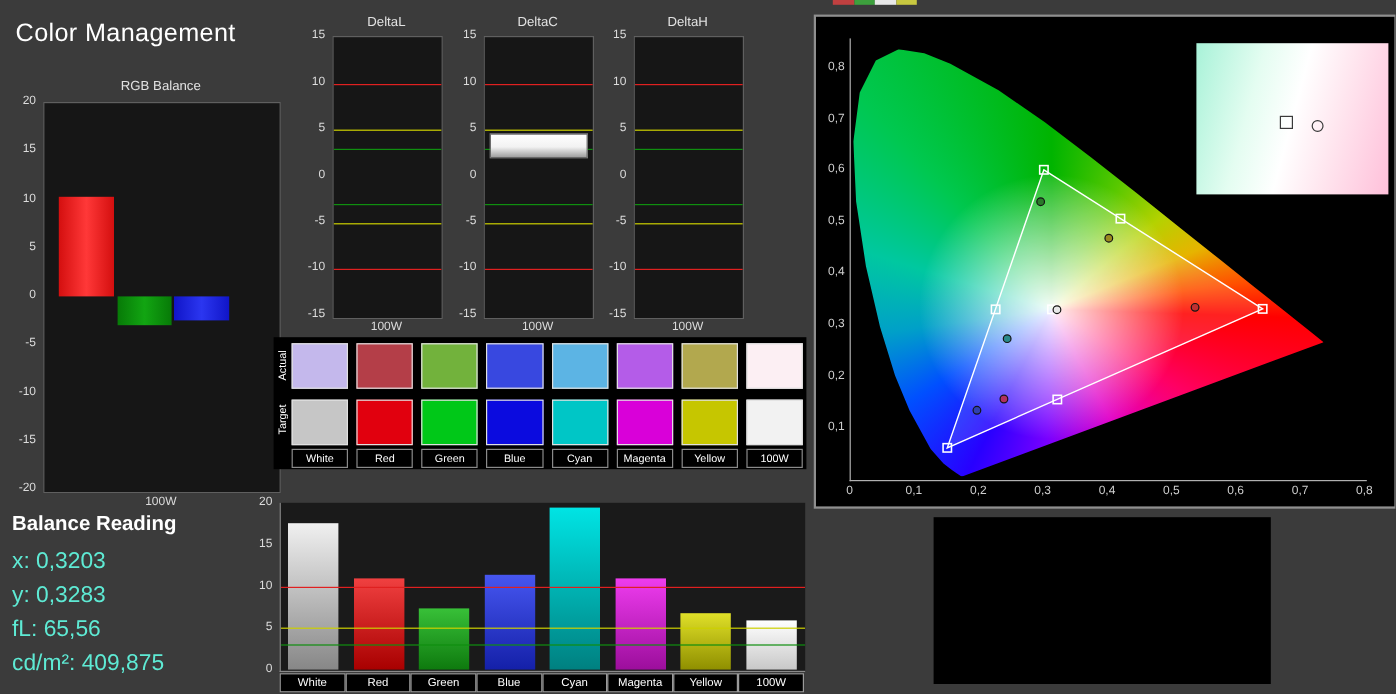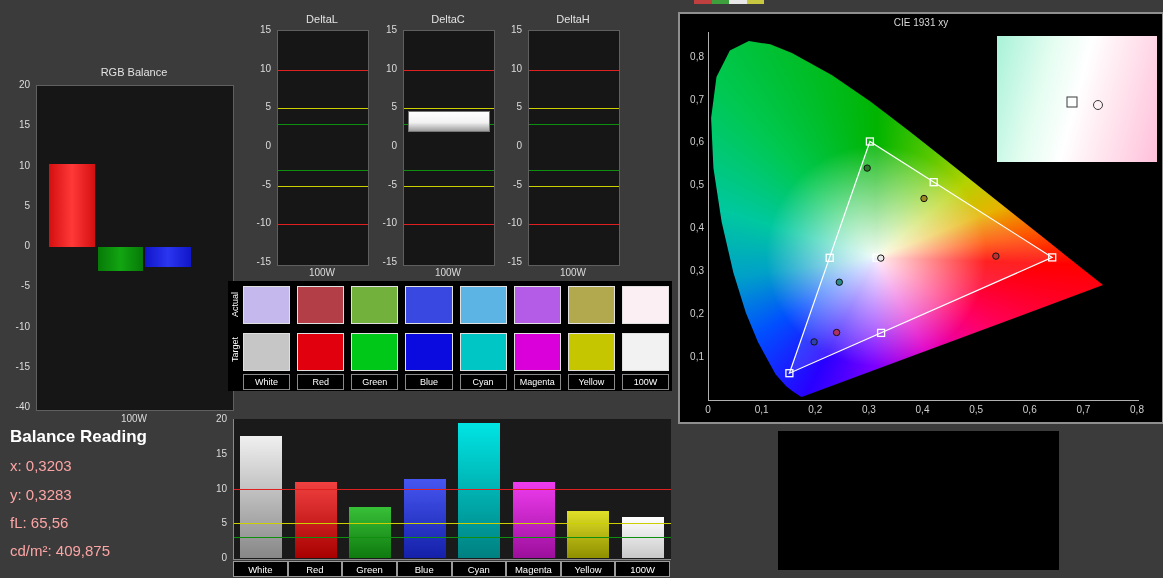--- a/index.html
+++ b/index.html
@@ -57,21 +57,21 @@
   #de-yticks{left:201px;top:419px;width:28px;height:140px}
   #de-plot{left:233px;top:419px;width:437px;height:140px;background:#1a1a1a;
            border-left:1px solid #8a8a8a;border-bottom:1px solid #8a8a8a;overflow:hidden;position:absolute}
   #de-labels{position:absolute;left:233px;top:561px;width:437px;height:16px;background:#000;
              display:grid;grid-template-columns:repeat(8,1fr)}
   .decell{border:1px solid #9a9a9a;display:flex;align-items:center;justify-content:center;
           font-size:9.5px;color:#fff;white-space:nowrap}
 
   
   .reading-heading{position:absolute;left:10px;top:427px;font-size:17px;font-weight:bold;color:#fff}
-  .reading-line{position:absolute;left:10px;font-size:15px;color:#fca5a5}
+  .reading-line{position:absolute;left:10px;font-size:19px;color:#5eead4}
   #reading-0{top:457px}#reading-1{top:486px}#reading-2{top:514px}#reading-3{top:542px}
 
   
   #cie-panel{position:absolute;left:678px;top:12px;width:482px;height:408px;background:#000;border:2px solid #8f8f8f}
   #cie-title{position:absolute;left:0;right:0;top:3px;text-align:center;font-size:10px;color:#d8d8d8}
   #cie-plot{position:absolute;left:28px;top:18px;width:430px;height:368px;background:#000;
             border-left:1px solid #b0b0b0;border-bottom:1px solid #b0b0b0}
   #cie-horseshoe{position:absolute;left:0;top:0;width:429px;height:367px;
     background:
       radial-gradient(circle at 39% 61%, rgba(255,255,255,0.95) 0%, rgba(255,255,255,0) 32%),
@@ -103,32 +103,33 @@
 
 <div id="screen">
 
   <div id="top-fragment">
       <div class="frag" style="background: rgb(192, 64, 64);"></div>
       <div class="frag" style="background: rgb(61, 160, 61);"></div>
       <div class="frag" style="background: rgb(232, 232, 232);"></div>
       <div class="frag" style="background: rgb(200, 200, 64);"></div>
     </div>
 
+  <div class="page-title">Color Management</div>
 
   <div class="chart-title" id="rgb-title">RGB Balance</div>
   <div class="ytickbox" id="rgb-yticks">
       <div class="tick" style="top: -5px;">20</div>
       <div class="tick" style="top: 35.25px;">15</div>
       <div class="tick" style="top: 75.5px;">10</div>
       <div class="tick" style="top: 115.75px;">5</div>
       <div class="tick" style="top: 156px;">0</div>
       <div class="tick" style="top: 196.25px;">-5</div>
       <div class="tick" style="top: 236.5px;">-10</div>
       <div class="tick" style="top: 276.75px;">-15</div>
-      <div class="tick" style="top: 317px;">-40</div>
+      <div class="tick" style="top: 317px;">-20</div>
     </div>
   <div class="plot" id="rgb-plot">
       <div class="abs" style="left: 12px; width: 46px; top: 78.085px; height: 82.915px; background: linear-gradient(to right, rgb(212, 15, 15) 0%, rgb(255, 56, 56) 50%, rgb(212, 15, 15) 100%);"></div>
       <div class="abs" style="left: 61px; width: 45px; top: 161px; height: 24.15px; background: linear-gradient(to right, rgb(7, 122, 7) 0%, rgb(18, 165, 18) 50%, rgb(7, 122, 7) 100%);"></div>
       <div class="abs" style="left: 108px; width: 46px; top: 161px; height: 20.125px; background: linear-gradient(to right, rgb(16, 21, 200) 0%, rgb(43, 54, 240) 50%, rgb(16, 21, 200) 100%);"></div>
     </div>
   <div class="xlabel" id="rgb-xlabel">100W</div>
 
   <div class="chart-title" id="delta-title-0">DeltaL</div>
   <div class="ytickbox" id="delta-yticks-0">
@@ -269,21 +270,20 @@
       <div class="decell">100W</div>
     </div>
 
   <div class="reading-heading">Balance Reading</div>
   <div class="reading-line" id="reading-0">x: 0,3203</div>
   <div class="reading-line" id="reading-1">y: 0,3283</div>
   <div class="reading-line" id="reading-2">fL: 65,56</div>
   <div class="reading-line" id="reading-3">cd/m²: 409,875</div>
 
   <div id="cie-panel">
-    <div id="cie-title">CIE 1931 xy</div>
     <div id="cie-yticks">
         <div class="cietick y" style="top: 324.076px;">0,1</div>
         <div class="cietick y" style="top: 281.152px;">0,2</div>
         <div class="cietick y" style="top: 238.228px;">0,3</div>
         <div class="cietick y" style="top: 195.304px;">0,4</div>
         <div class="cietick y" style="top: 152.38px;">0,5</div>
         <div class="cietick y" style="top: 109.456px;">0,6</div>
         <div class="cietick y" style="top: 66.5322px;">0,7</div>
         <div class="cietick y" style="top: 23.6082px;">0,8</div>
       </div>

